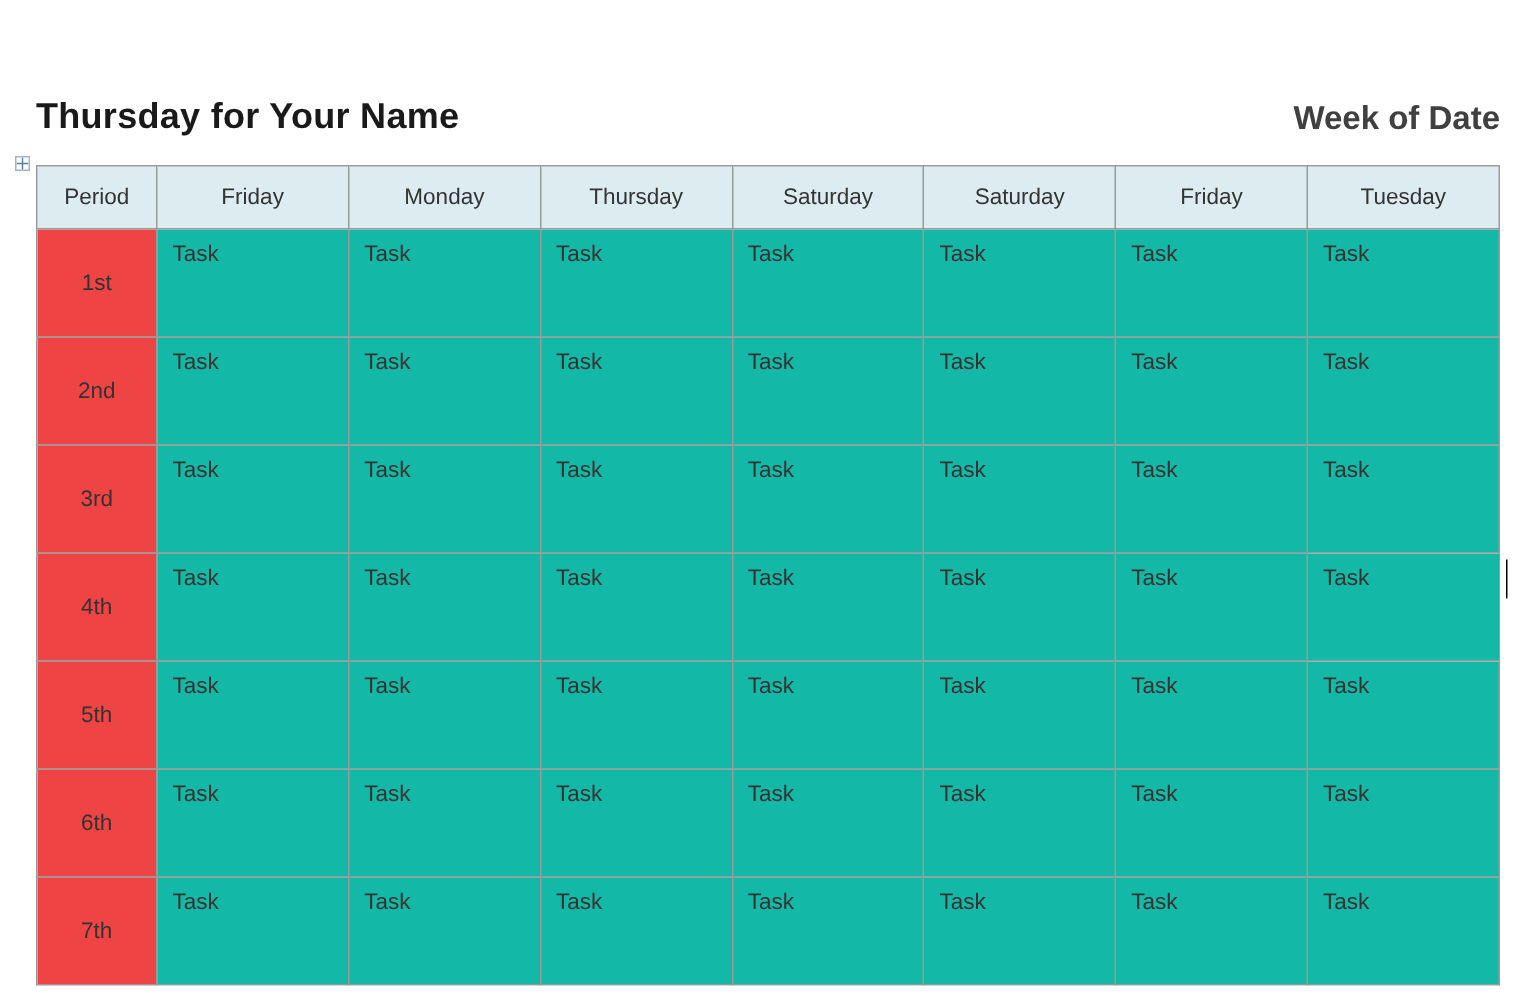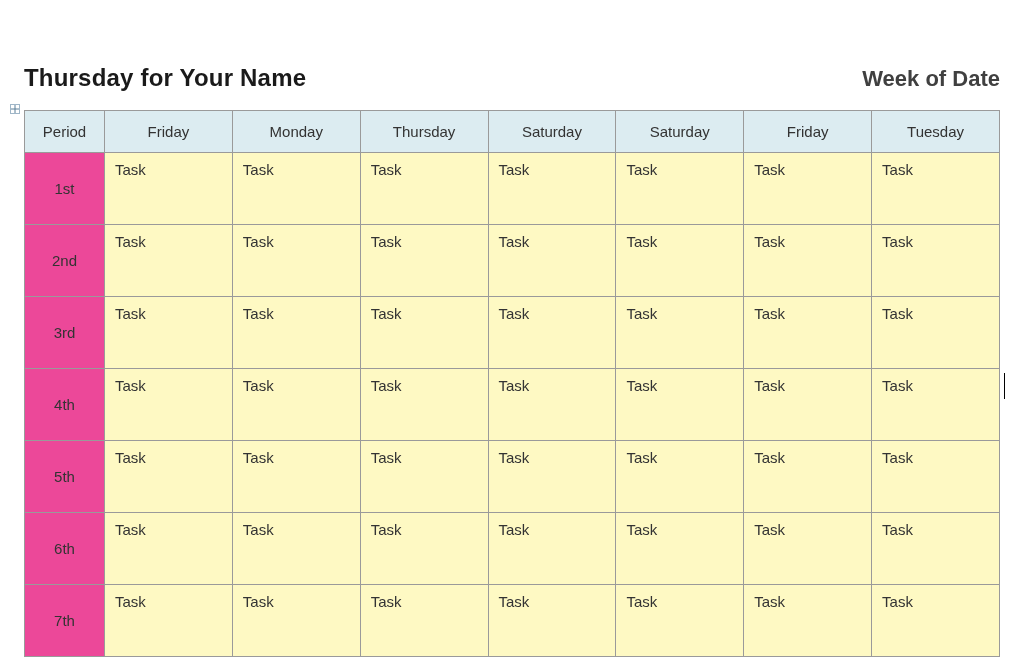--- a/index.html
+++ b/index.html
@@ -62,29 +62,29 @@
       font-weight: 400;
       font-size: 15px;
       color: #333;
       padding: 12px 8px;
       text-align: center;
     }
     table.hw th.period-head {
       width: 80px;
     }
     table.hw td.period-cell {
-      background: #ec4899;
+      background: #ef4444;
       text-align: center;
       vertical-align: middle;
       font-size: 15px;
       color: #333;
       height: 72px;
     }
     table.hw td.task-cell {
-      background: #fef9c3;
+      background: #14b8a6;
       vertical-align: top;
       padding: 8px 10px;
       font-size: 15px;
       color: #333;
       height: 72px;
     }
     .cursor-caret {
       position: absolute;
       right: 18px;
       top: 0;

